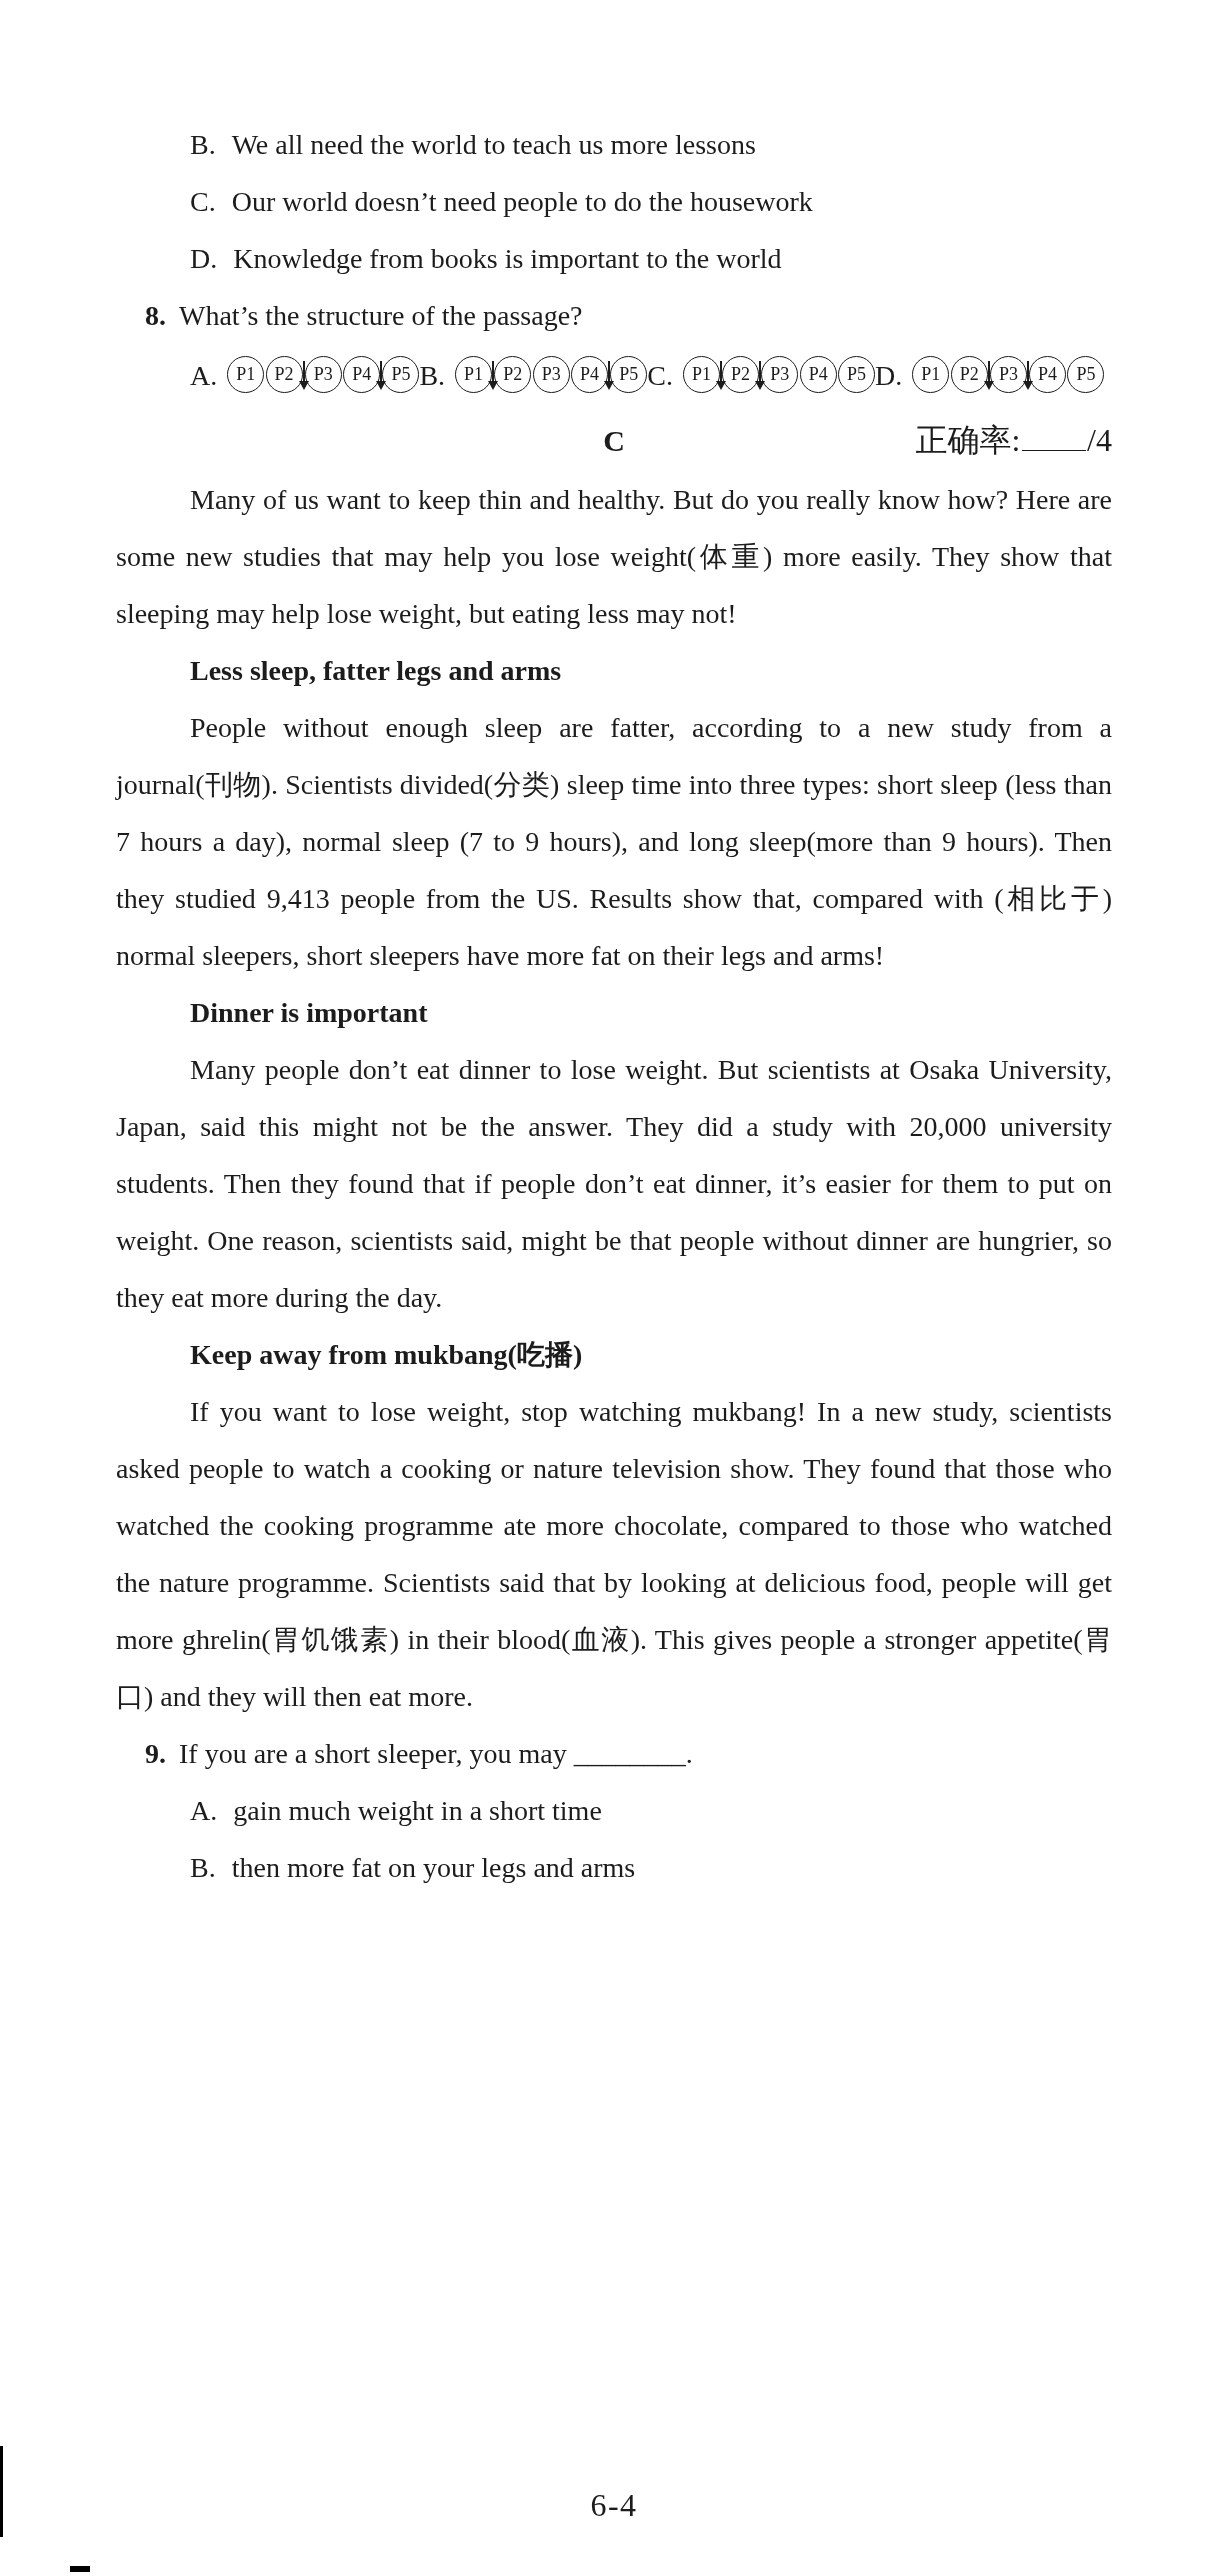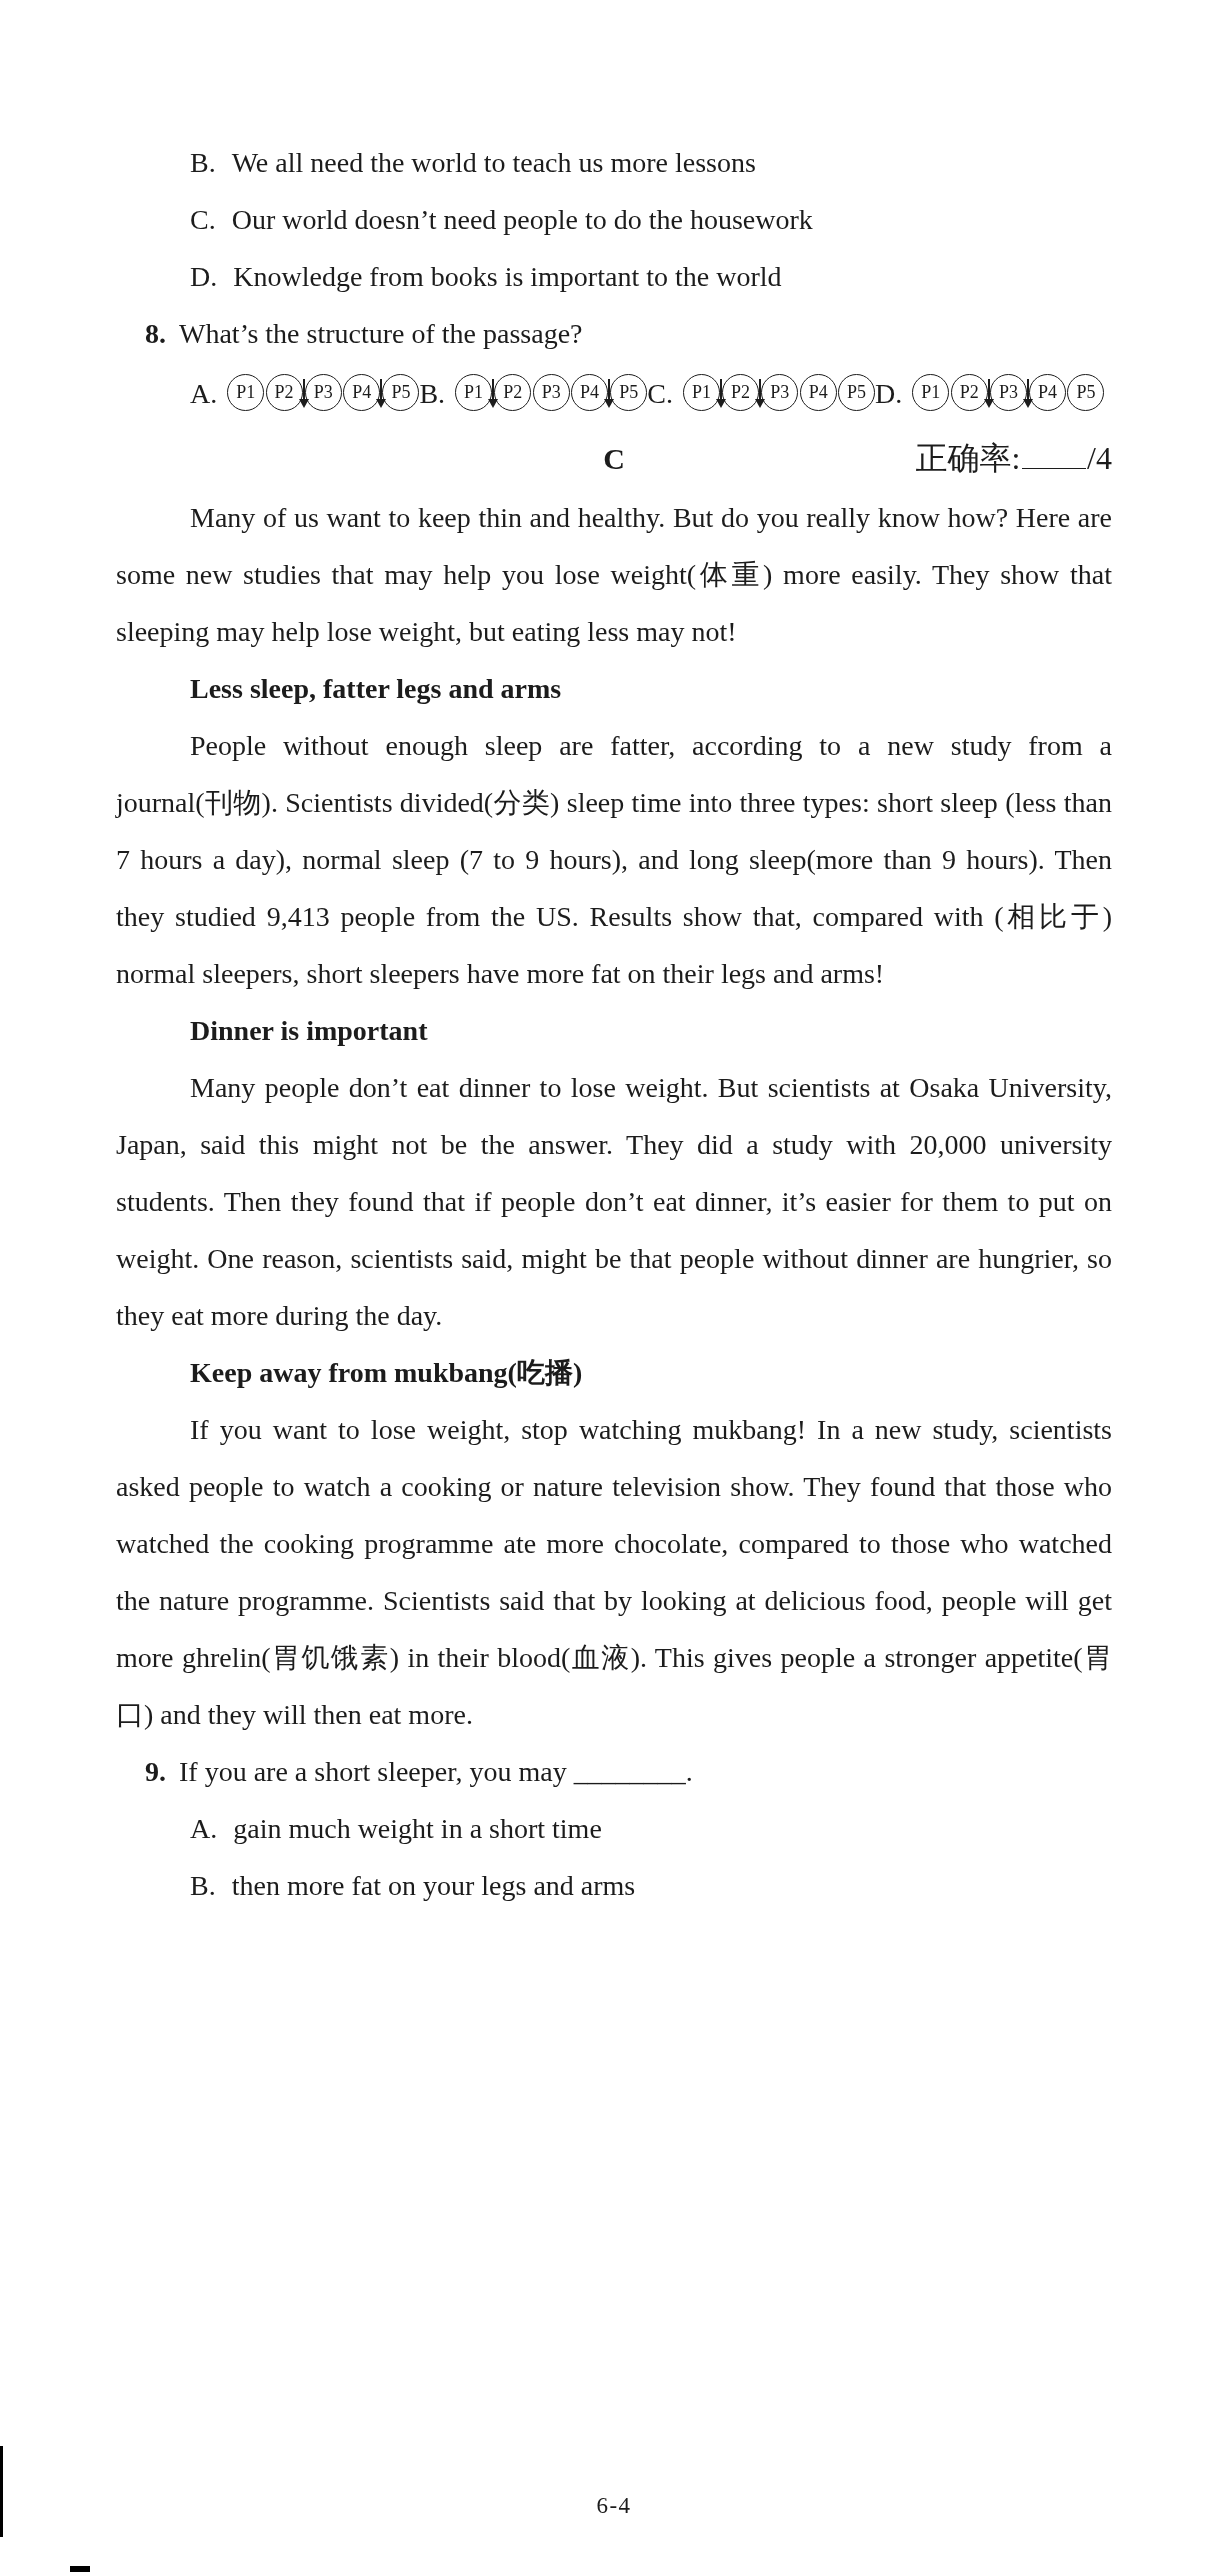--- a/index.html
+++ b/index.html
@@ -10,21 +10,21 @@
     background:#ffffff;
     color:#1c1c1c;
     font-family:"Liberation Serif","DejaVu Serif",serif;
     font-size:28px;
     line-height:57px;
     overflow:hidden;
   }
   .content{
     position:absolute;
     left:116px;
-    top:134px;
+    top:116px;
     width:996px;
   }
   .option-line{padding-left:74px;}
   .opt-label{margin-right:16px;}
   .question-line{padding-left:29px;}
   .q-num{font-weight:bold;margin-right:13px;}
   .legend-line{display:flex;justify-content:space-between;padding-left:74px;padding-right:26px;}
   .legend-line2{padding-left:74px;}
   .diagram-block{
     display:flex;
@@ -54,21 +54,21 @@
   .answer{font-weight:bold;font-size:30px;}
   .score{position:absolute;right:0;top:0;font-size:32px;}
   .score-blank{
     display:inline-block;width:64px;height:22px;
     border-bottom:1.8px solid #1c1c1c;margin:0 1.4px;
   }
   .para{margin:0;text-align:justify;text-indent:74px;}
   .sec-heading{margin:0;padding-left:74px;font-weight:bold;font-size:28px;line-height:57px;}
   .footer{
     position:absolute;left:0;bottom:56px;width:100%;
-    text-align:center;font-size:23px;letter-spacing:1.4px;line-height:29px;
+    text-align:center;font-size:32px;letter-spacing:1.4px;line-height:29px;
   }
   .edge-mark-left{position:absolute;left:0;top:2446px;width:2.9px;height:91px;background:#000;}
   .edge-mark-bottom{position:absolute;left:70px;top:2566px;width:20px;height:5.8px;background:#000;}
 </style>
 </head>
 <body>
 
 <div class="page">
   <div class="content">
 

